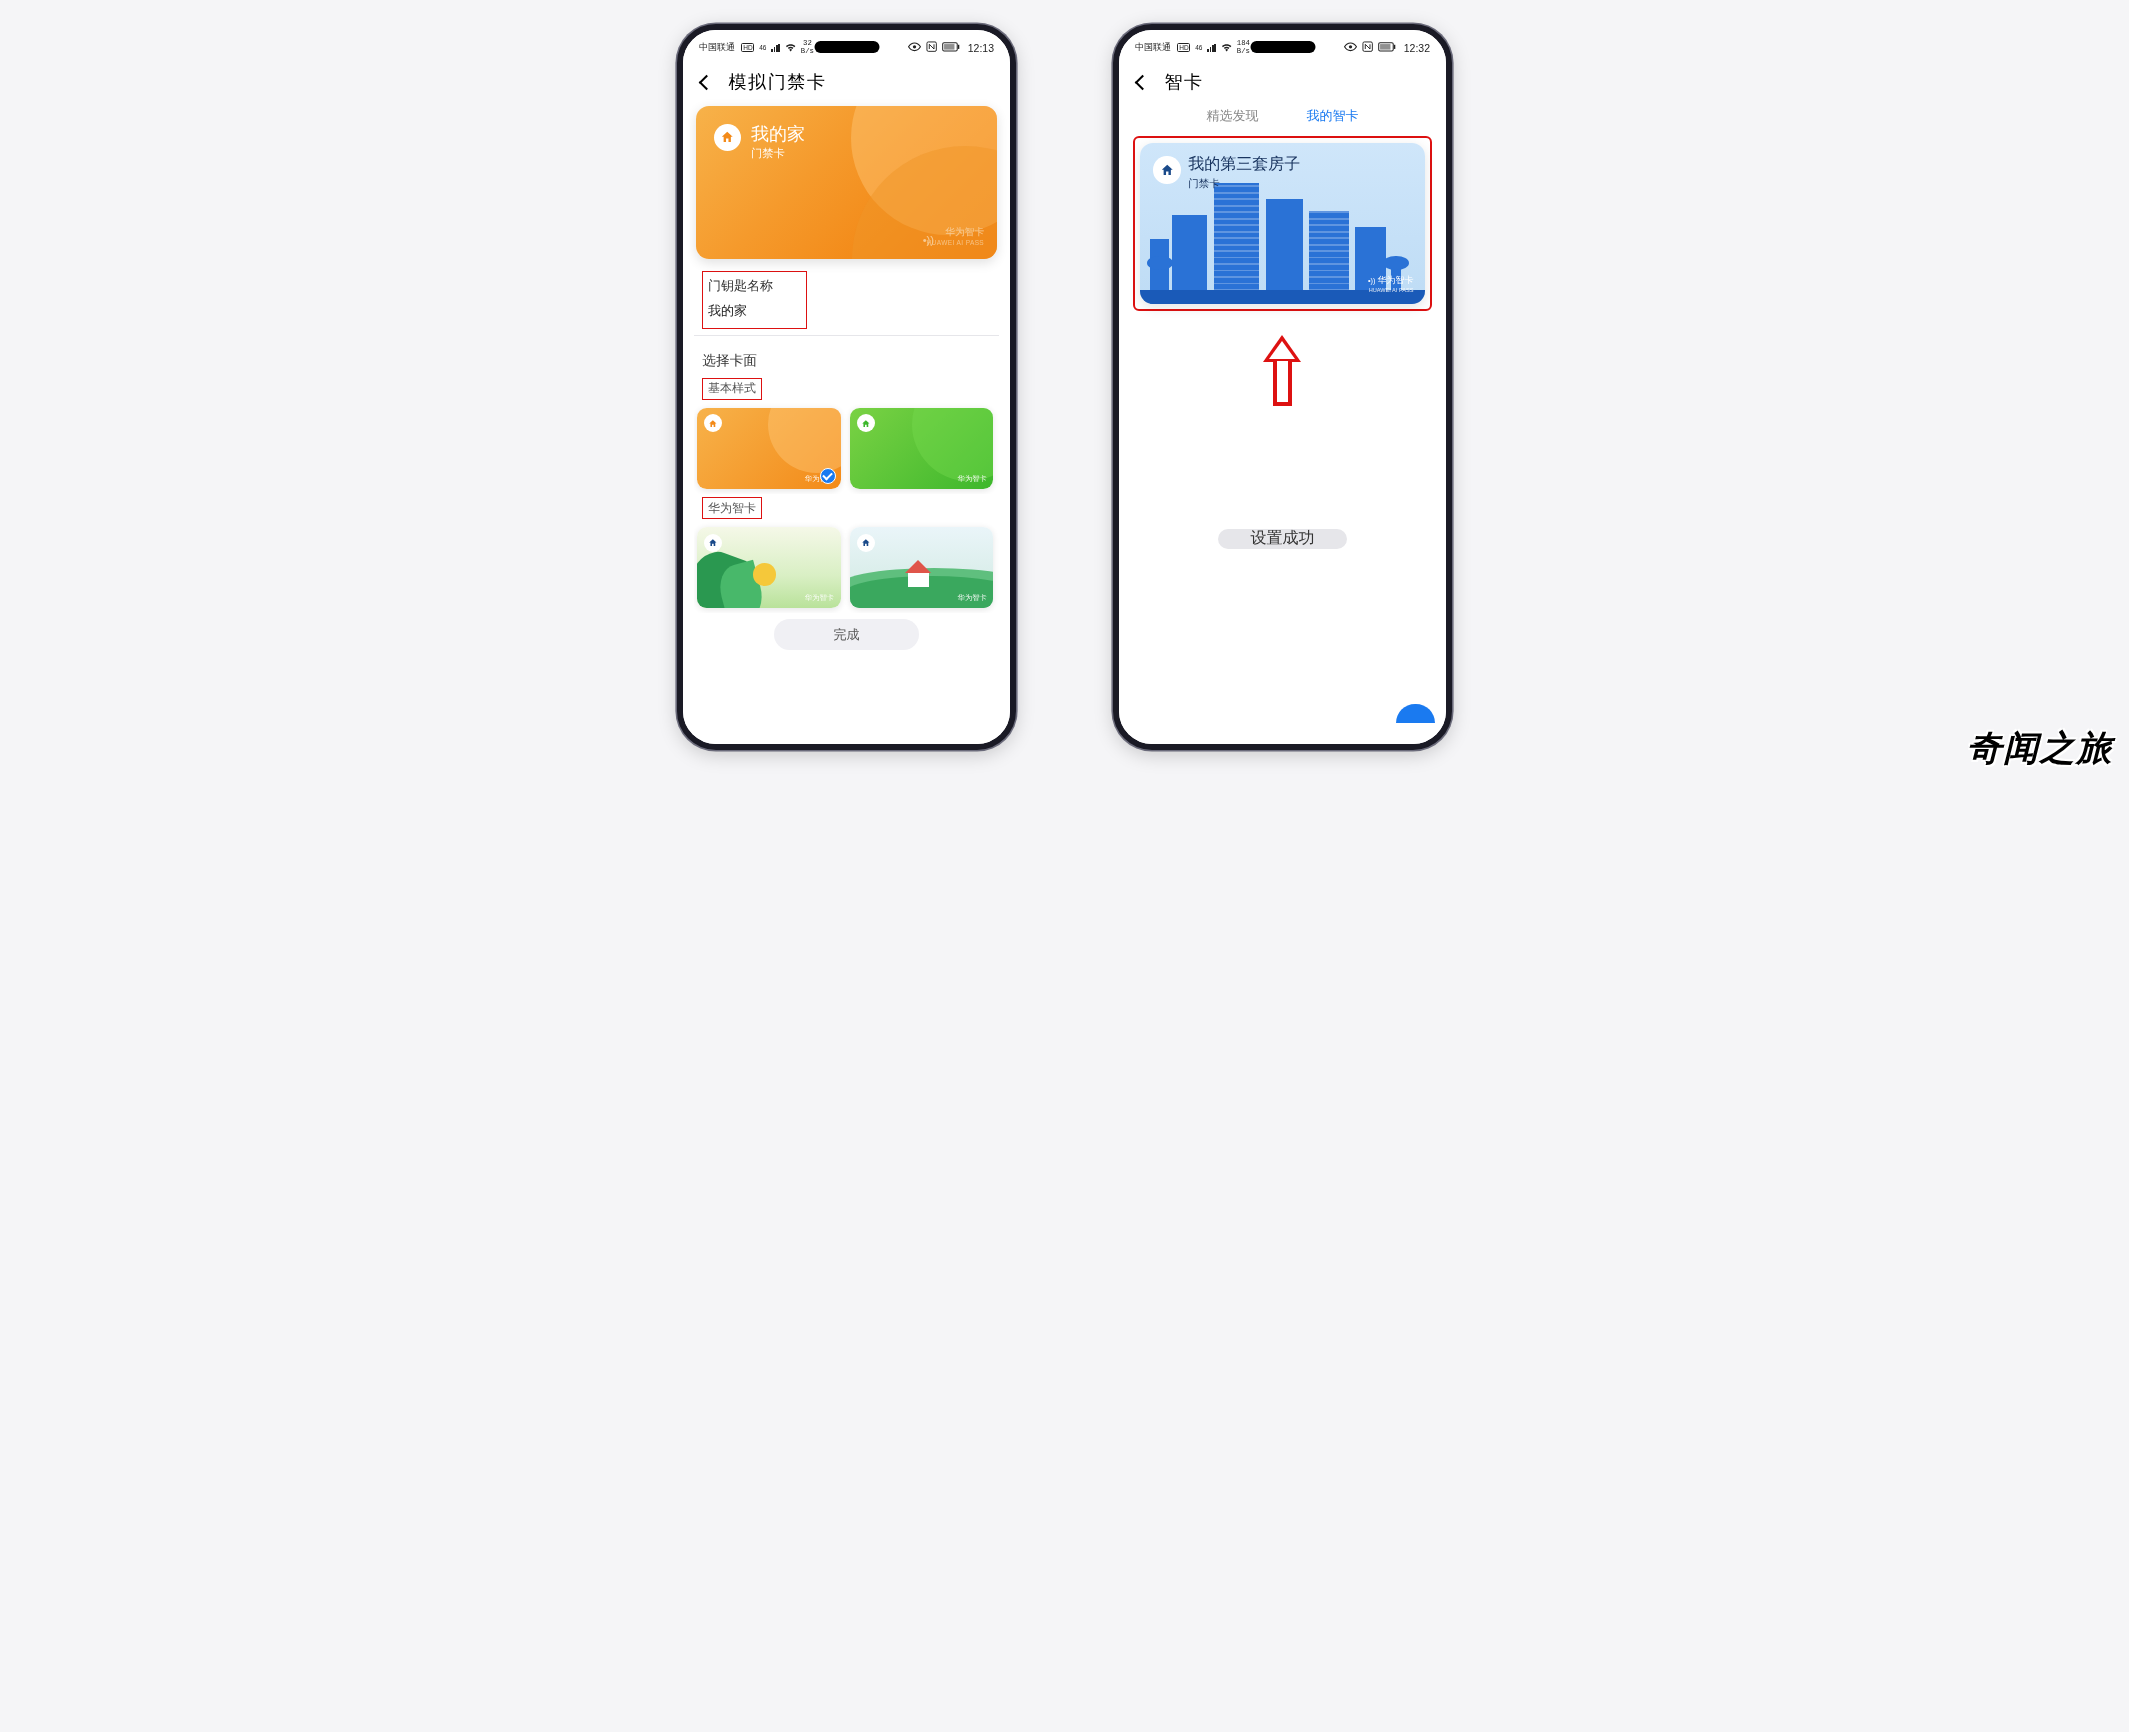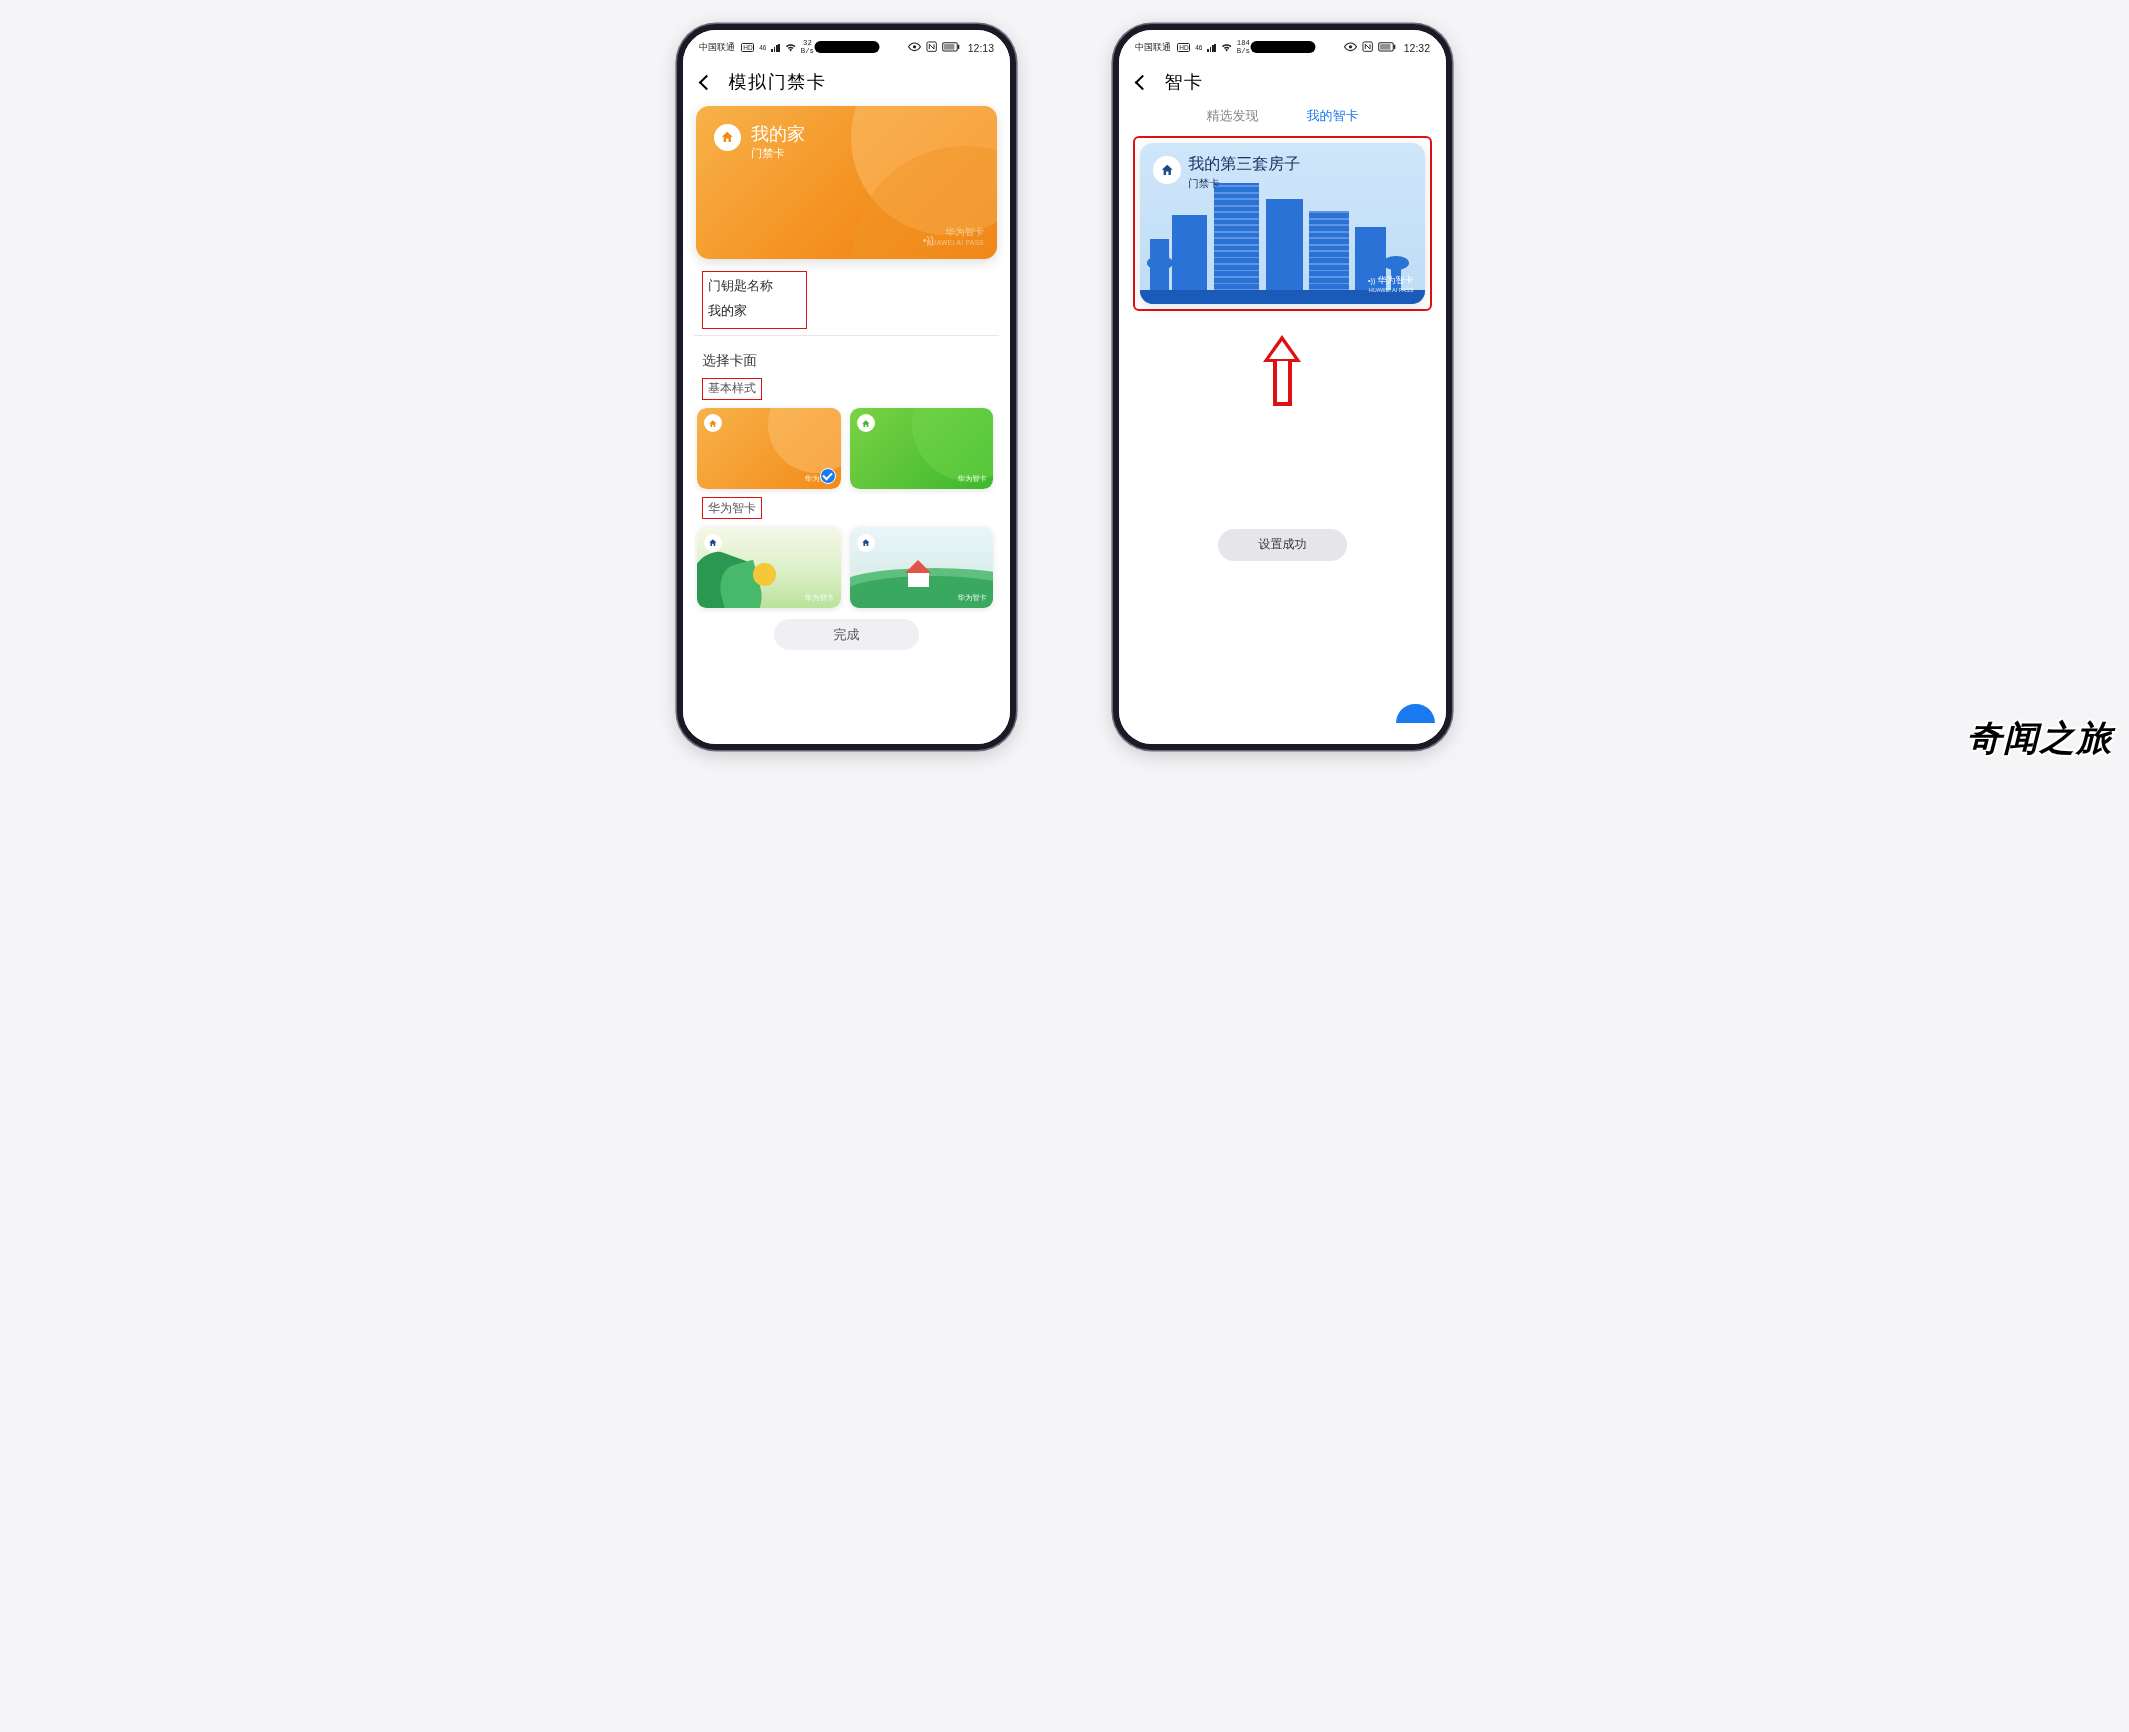--- a/index.html
+++ b/index.html
@@ -201,32 +201,32 @@
     content:"";position:absolute;top:5.6px;left:-13px;width:0;height:0;
     border-left:13px solid transparent;border-right:13px solid transparent;
     border-bottom:18px solid #fff;
   }
   .up-arrow .stem{
     position:absolute;top:26px;left:9.7px;width:19.4px;height:45px;
     border:4px solid #d11;border-top:none;background:#fff;
   }
   .toast{
     margin:97px auto 16px auto;
-    width:129px;height:32px;border-radius:18px;
+    width:129px;height:20px;border-radius:18px;
     background:#e6e6ea;display:flex;align-items:center;justify-content:center;
-    font-size:12px;color:#333;font-family:"KaiTi","STKaiti",serif;
+    font-size:16px;color:#333;font-family:"KaiTi","STKaiti",serif;
   }
   .fab{
     position:absolute; right:11.3px; bottom:21px;
     width:39px;height:19.4px;background:#1a7af0;
     border-radius:39px 39px 0 0;
   }
   
   .watermark{
-    position:absolute; right:16px; bottom:12px;
+    position:absolute; right:16px; bottom:2px;
     font-style:italic; font-weight:900; font-size:35px;
     color:#000; letter-spacing:1.6px;
     text-shadow:1.6px 1.6px 0 #fff, -1.6px -1.6px 0 #fff, 1.6px -1.6px 0 #fff, -1.6px 1.6px 0 #fff;
   }
 </style>
 </head>
 <body>
 
 <div class="phone">
   <div class="notch"></div>

